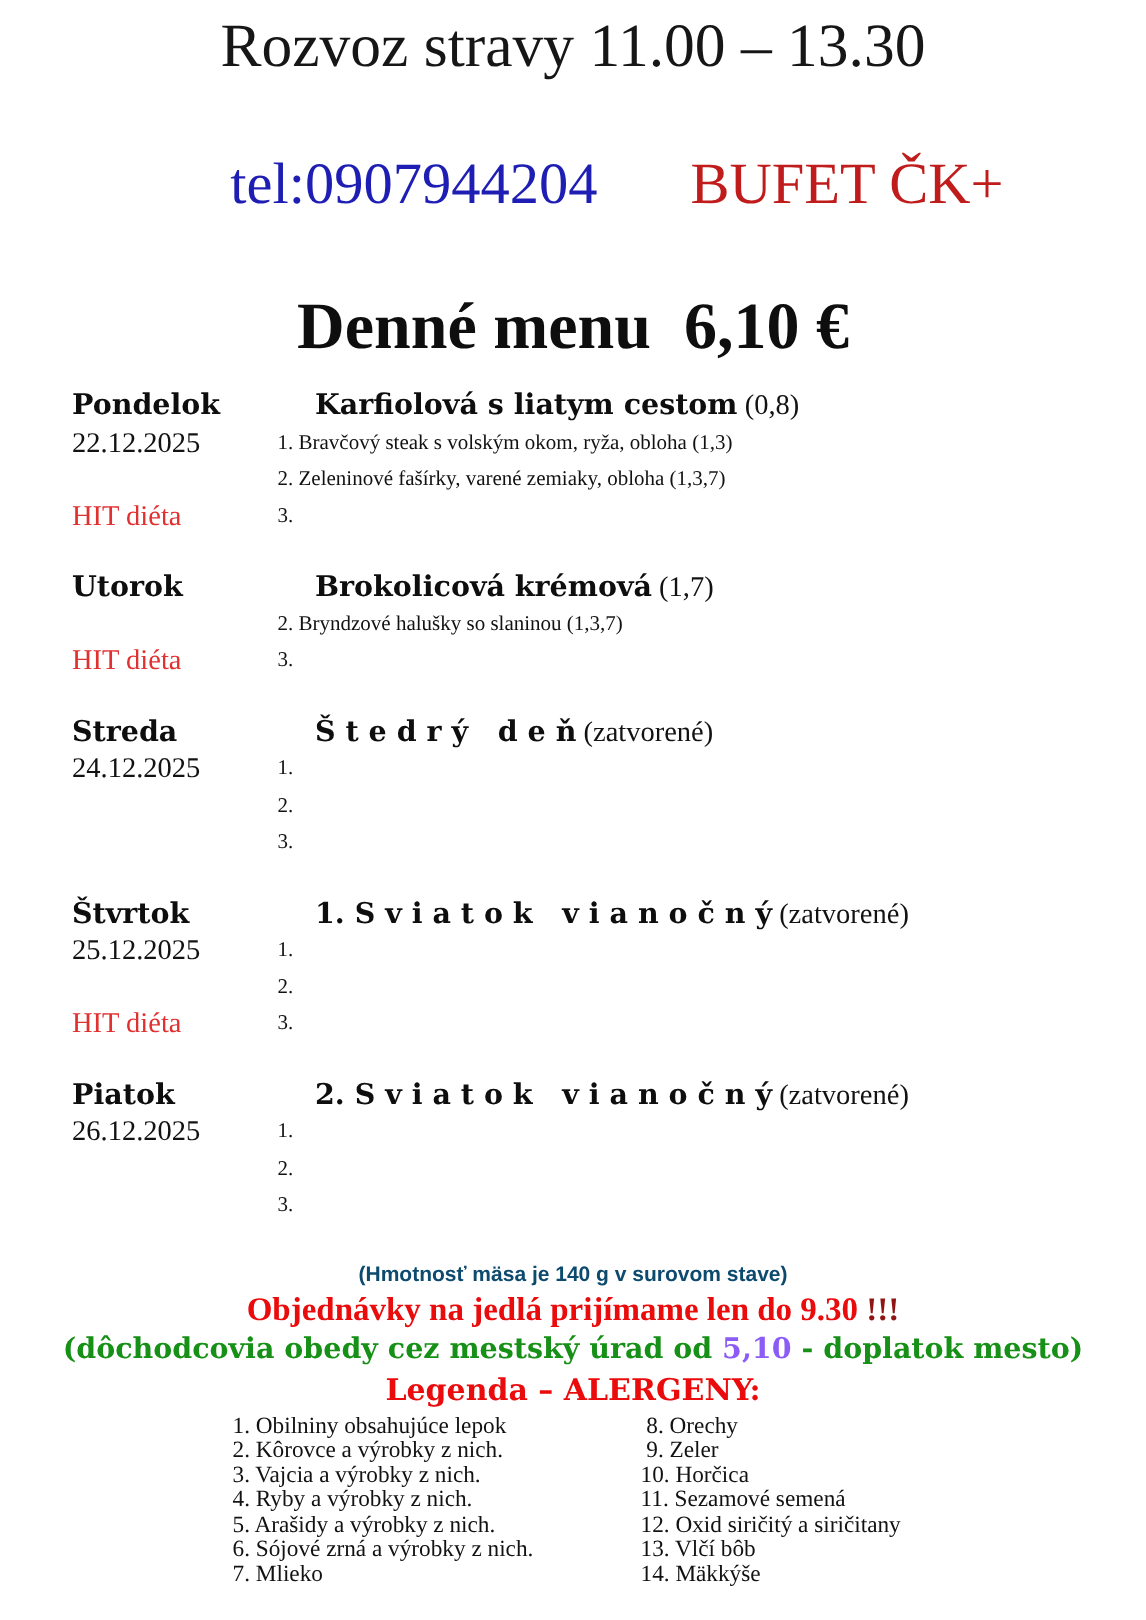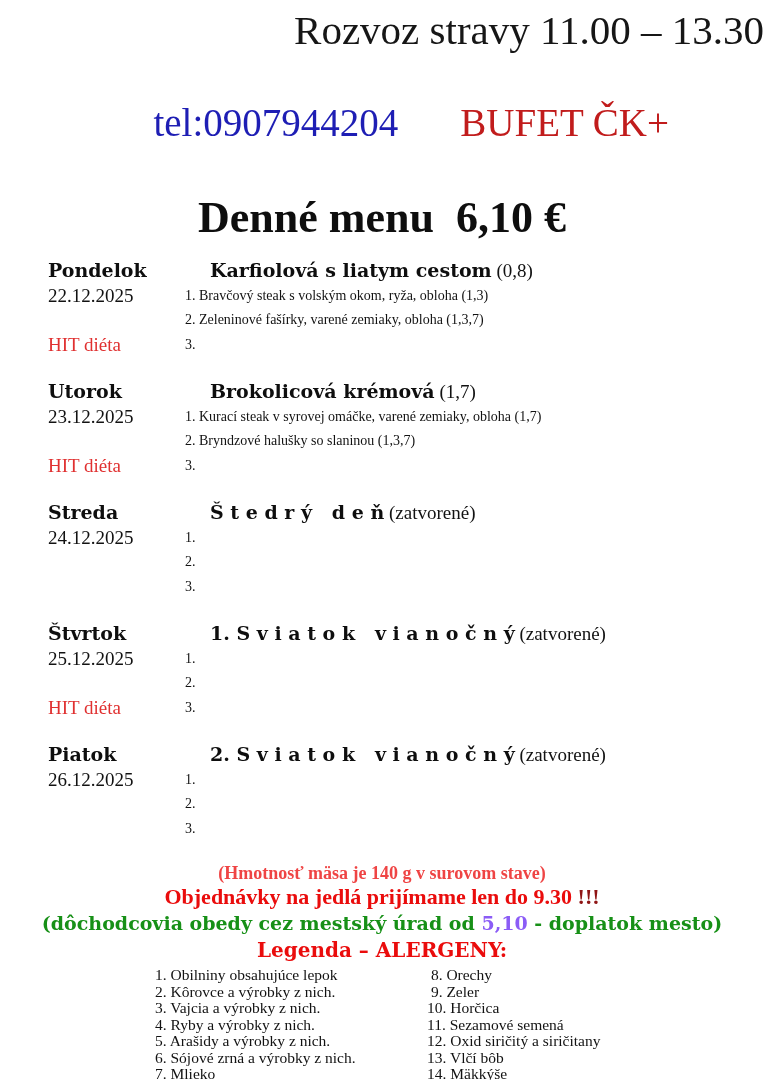--- a/index.html
+++ b/index.html
@@ -7,21 +7,21 @@
     position:relative;
     width:764px;height:1080px;
     background:#ffffff;
     font-family:"Liberation Serif", serif;
     color:#121212;
     overflow:hidden;
   }
   
   .delivery{
     margin:6px 0 0 0;
-    text-align:right;
+    text-align:center;
     font-size:41px;
     font-weight:400;
     line-height:48px;
     color:#161616;
     white-space:pre-wrap;
   }
   .contact-line{
     text-align:center;
     font-size:39px;
     line-height:46px;
@@ -58,25 +58,25 @@
     font-weight:bold;
     font-size:19px;
     color:#0e0e0e;
     white-space:pre-wrap;
   }
   .soupnote{font-size:19px;white-space:pre-wrap;}
   .item{font-size:14px;}
   
   .notes{margin-top:12px;text-align:center;}
   .note-weight{
-    font-family:Liberation Serif, serif;
-    font-weight:bold;
-    font-size:18px;
+    font-family:Liberation Sans, sans-serif;
+    font-weight:bold;
+    font-size:14px;
     line-height:20px;
-    color:#ef4444;
+    color:#0c4a6e;
     white-space:pre-wrap;
   }
   .note-orders{
     font-weight:bold;
     font-size:22px;
     line-height:27px;
     color:#ea0c0c;
     white-space:pre-wrap;
   }
   .note-orders .bang{color:#8f1515;}
@@ -140,24 +140,20 @@
         </div>
         <div class="drow">
           <div class="lcol hit">HIT diéta</div>
           <div class="rcol item">3.</div>
         </div>
       </section>
       <section class="day">
         <div class="drow">
           <div class="lcol dayname">Utorok</div>
           <div class="rcol soupline"><span class="soupname">Brokolicová krémová</span> <span class="soupnote">(1,7)</span></div>
-        </div>
-        <div class="drow">
-          <div class="lcol date">23.12.2025</div>
-          <div class="rcol item">1. Kurací steak v syrovej omáčke, varené zemiaky, obloha (1,7)</div>
         </div>
         <div class="drow">
           <div class="lcol"></div>
           <div class="rcol item">2. Bryndzové halušky so slaninou (1,3,7)</div>
         </div>
         <div class="drow">
           <div class="lcol hit">HIT diéta</div>
           <div class="rcol item">3.</div>
         </div>
       </section>

